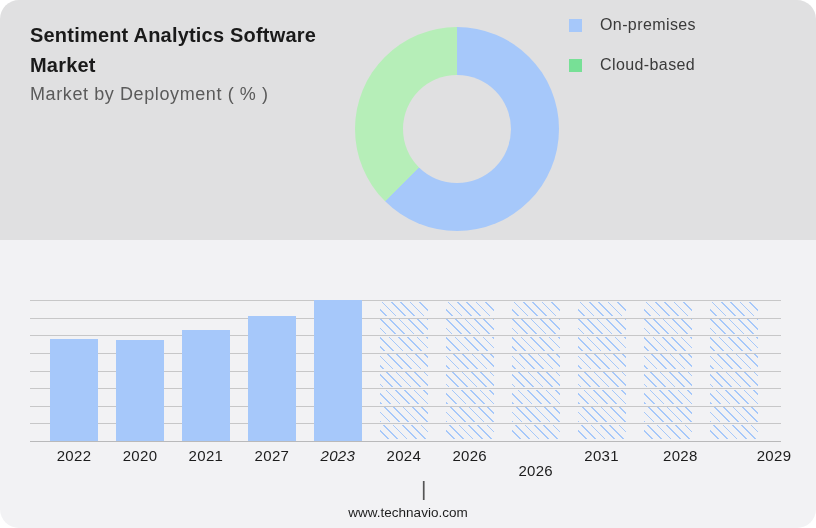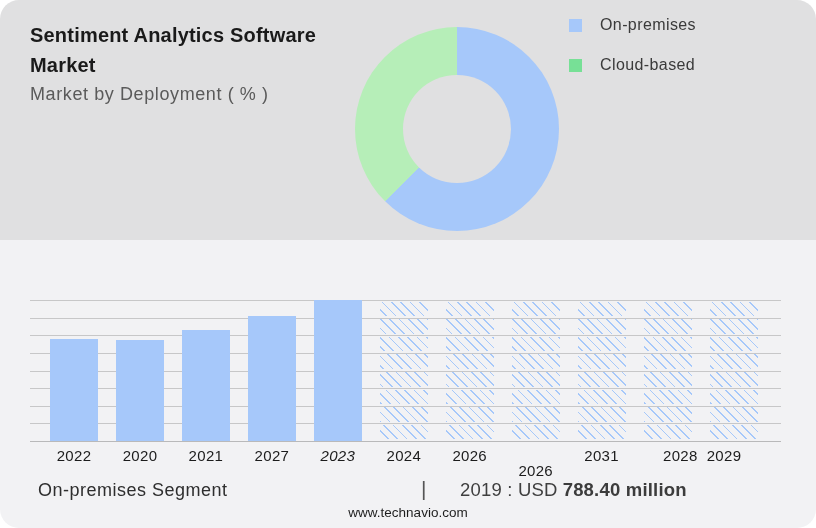--- a/index.html
+++ b/index.html
@@ -117,23 +117,19 @@
       <div class="x-label" style="left: 343.8px;">2024</div>
       <div class="bar hatched" style="left: 415.7px; width: 48px; height: 141px;"></div>
       <div class="x-label" style="left: 409.7px;">2026</div>
       <div class="bar hatched" style="left: 481.7px; width: 48px; height: 141px;"></div>
       <div class="x-label" style="left: 475.7px; margin-top: 15px;">2026</div>
       <div class="bar hatched" style="left: 547.6px; width: 48px; height: 141px;"></div>
       <div class="x-label" style="left: 541.6px;">2031</div>
       <div class="bar hatched" style="left: 613.6px; width: 48px; height: 141px;"></div>
       <div class="x-label" style="left: 607.6px; text-align: right;">2028</div>
       <div class="bar hatched" style="left: 679.5px; width: 48px; height: 141px;"></div>
-      <div class="x-label" style="left: 664px;">2029</div>
+      <div class="x-label" style="left: 714px;">2029</div>
     </div>
 
-  <div class="footer-segment">On-premises Segment</div>
   <div class="footer-separator">|</div>
-  <div class="footer-value">
-    <span>2019 : USD</span><b>788.40 million</b>
-  </div>
   <div class="website">www.technavio.com</div>
 
 </div>
 
 </body></html>

